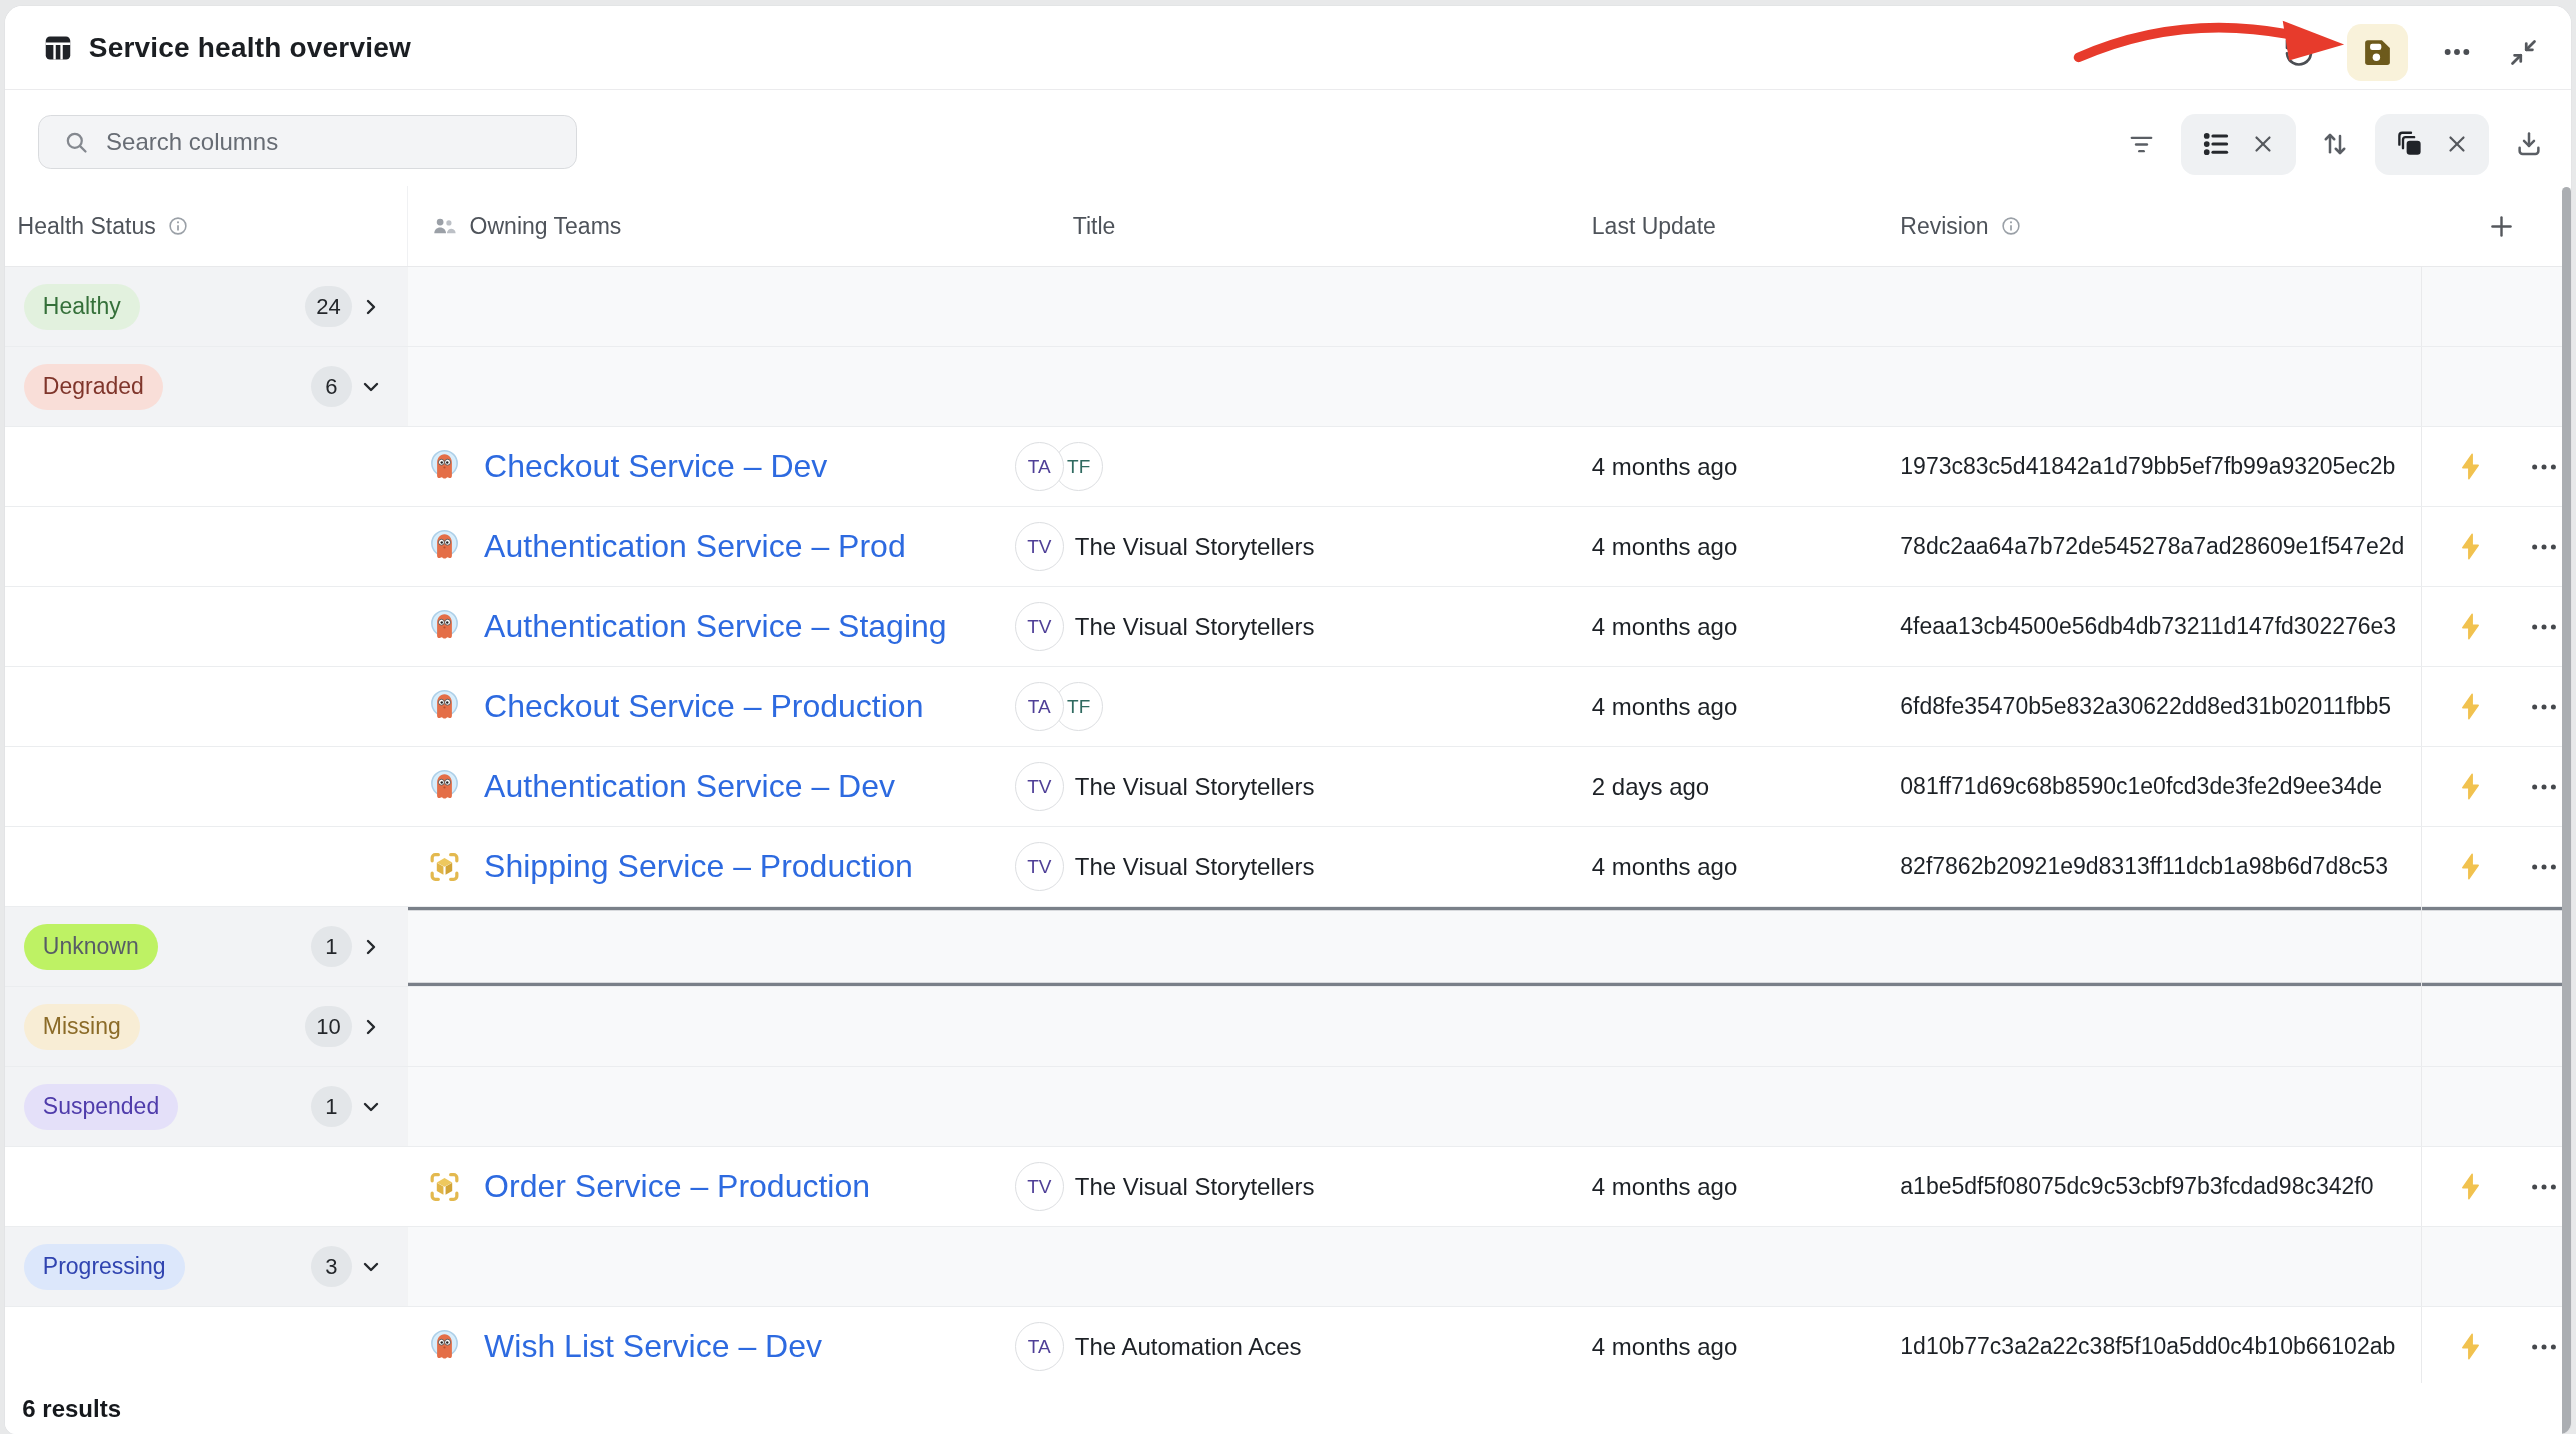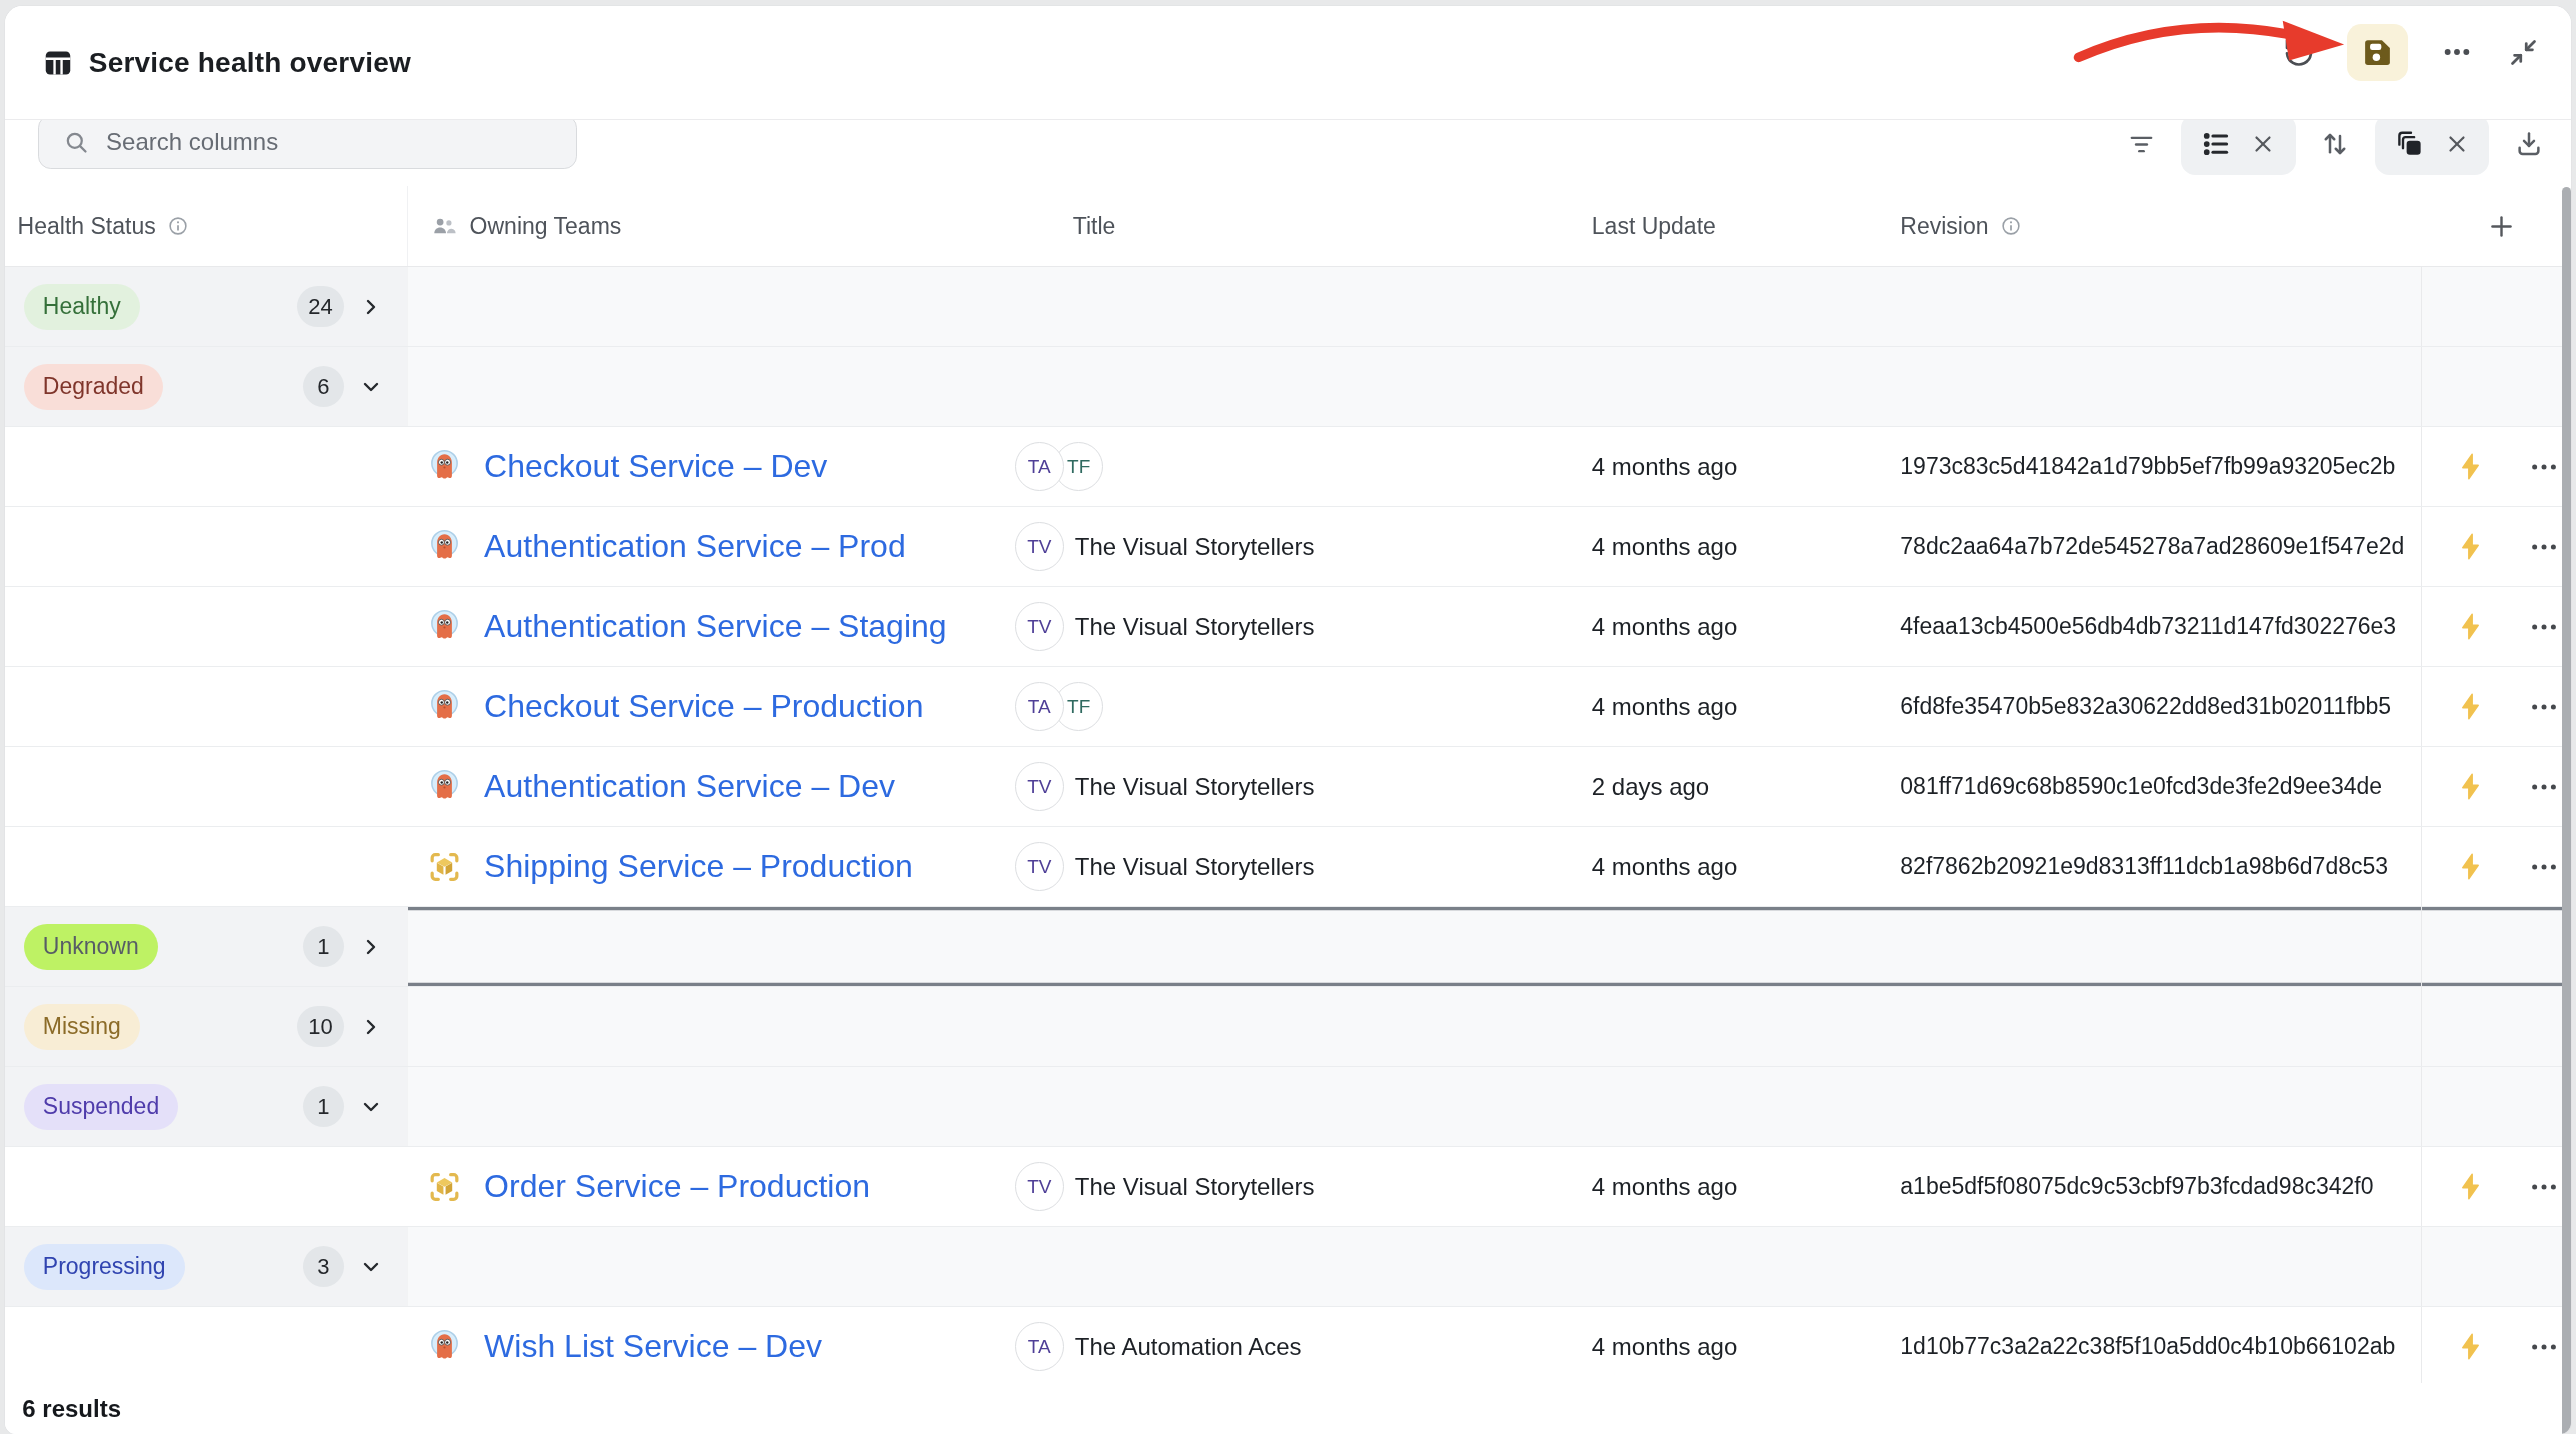--- a/index.html
+++ b/index.html
@@ -1,21 +1,21 @@
 <!DOCTYPE html>
 <html style="--save-bg: #f9f2da;font-size:12.8px"><head>
 <meta charset="utf-8">
 <style>
   html,body{margin:0;padding:0;width:2576px;height:1435px;background:#e8e9ea;
     font-family:"Liberation Sans",sans-serif;-webkit-font-smoothing:antialiased;}
   *{box-sizing:border-box;}
   .card{position:absolute;inset:6.4px 4.8px 0 4.8px;background:#fff;border-radius:17.5px 17.5px 11px 11px;
     overflow:hidden;box-shadow:0 0 0 0.8px #e2e3e5;}
   
-  .titlebar{position:absolute;top:0;left:0;right:0;height:114px;border-bottom:0.8px solid #ebebed;
+  .titlebar{position:absolute;top:0;left:0;right:0;height:84px;border-bottom:0.8px solid #ebebed;
     display:flex;align-items:center;background:#fff;z-index:5;}
   .titlebar .app-icon{margin-left:38px;width:30px;height:30px;flex:none;}
   .titlebar h1{margin:0 0 0 16px;font-size:28px;font-weight:700;color:#1b1e22;letter-spacing:0.2px;}
   .tb-actions{position:absolute;right:29px;top:0;height:92px;display:flex;align-items:center;gap:30px;}
   .iconbtn{width:37px;height:37px;display:flex;align-items:center;justify-content:center;cursor:pointer;
     border-radius:9.6px;flex:none;}
   .savebtn{width:61px;height:57px;border-radius:14.3px;background:var(--save-bg,#f9f2da);
     display:flex;align-items:center;justify-content:center;cursor:pointer;}
   .annot-arrow{position:absolute;left:2048px;top:4.8px;width:335px;height:72px;z-index:9;pointer-events:none;}
   
@@ -48,21 +48,21 @@
   .row .c2{padding-left:18.3px;gap:21px;}
   .row .c3{padding-left:21px;}
   .row .c4{padding-left:32px;}
   .row .c5{padding-left:13.5px;}
   .row .c6{border-left:0.8px solid #e9eaec;padding-left:30px;gap:37px;}
   .group-row{background:#f8f9fa;}
   .group-row .c1{background:#f2f3f5;}
   .group-row.selected{box-shadow:inset 0 0 0 3.2px #7a8089;z-index:2;}
   .badge{height:46px;padding:0 19px;border-radius:23px;display:flex;align-items:center;
     font-size:23px;font-weight:400;}
-  .cnt-wrap{display:flex;align-items:center;gap:15px;}
+  .cnt-wrap{display:flex;align-items:center;gap:7px;}
   .count-pill{min-width:41px;height:41px;padding:0 11px;border-radius:21px;background:#e3e6e9;
     color:#24272b;font-size:22px;display:flex;align-items:center;justify-content:center;}
   .svc-title{font-size:32px;color:#2d6ae0;cursor:pointer;white-space:nowrap;}
   .svc-icon{width:37px;height:38px;flex:none;}
   .avatars{display:flex;flex:none;}
   .avatar{width:49px;height:49px;border-radius:50%;background:#fff;border:1.6px solid #dcdee1;
     display:flex;align-items:center;justify-content:center;font-size:19px;flex:none;}
   .avatar + .avatar{margin-left:-9.6px;}
   .team-name{font-size:24px;color:#1d2126;margin-left:11px;white-space:nowrap;}
   .cell-text{font-size:24px;color:#1d2126;white-space:nowrap;}

